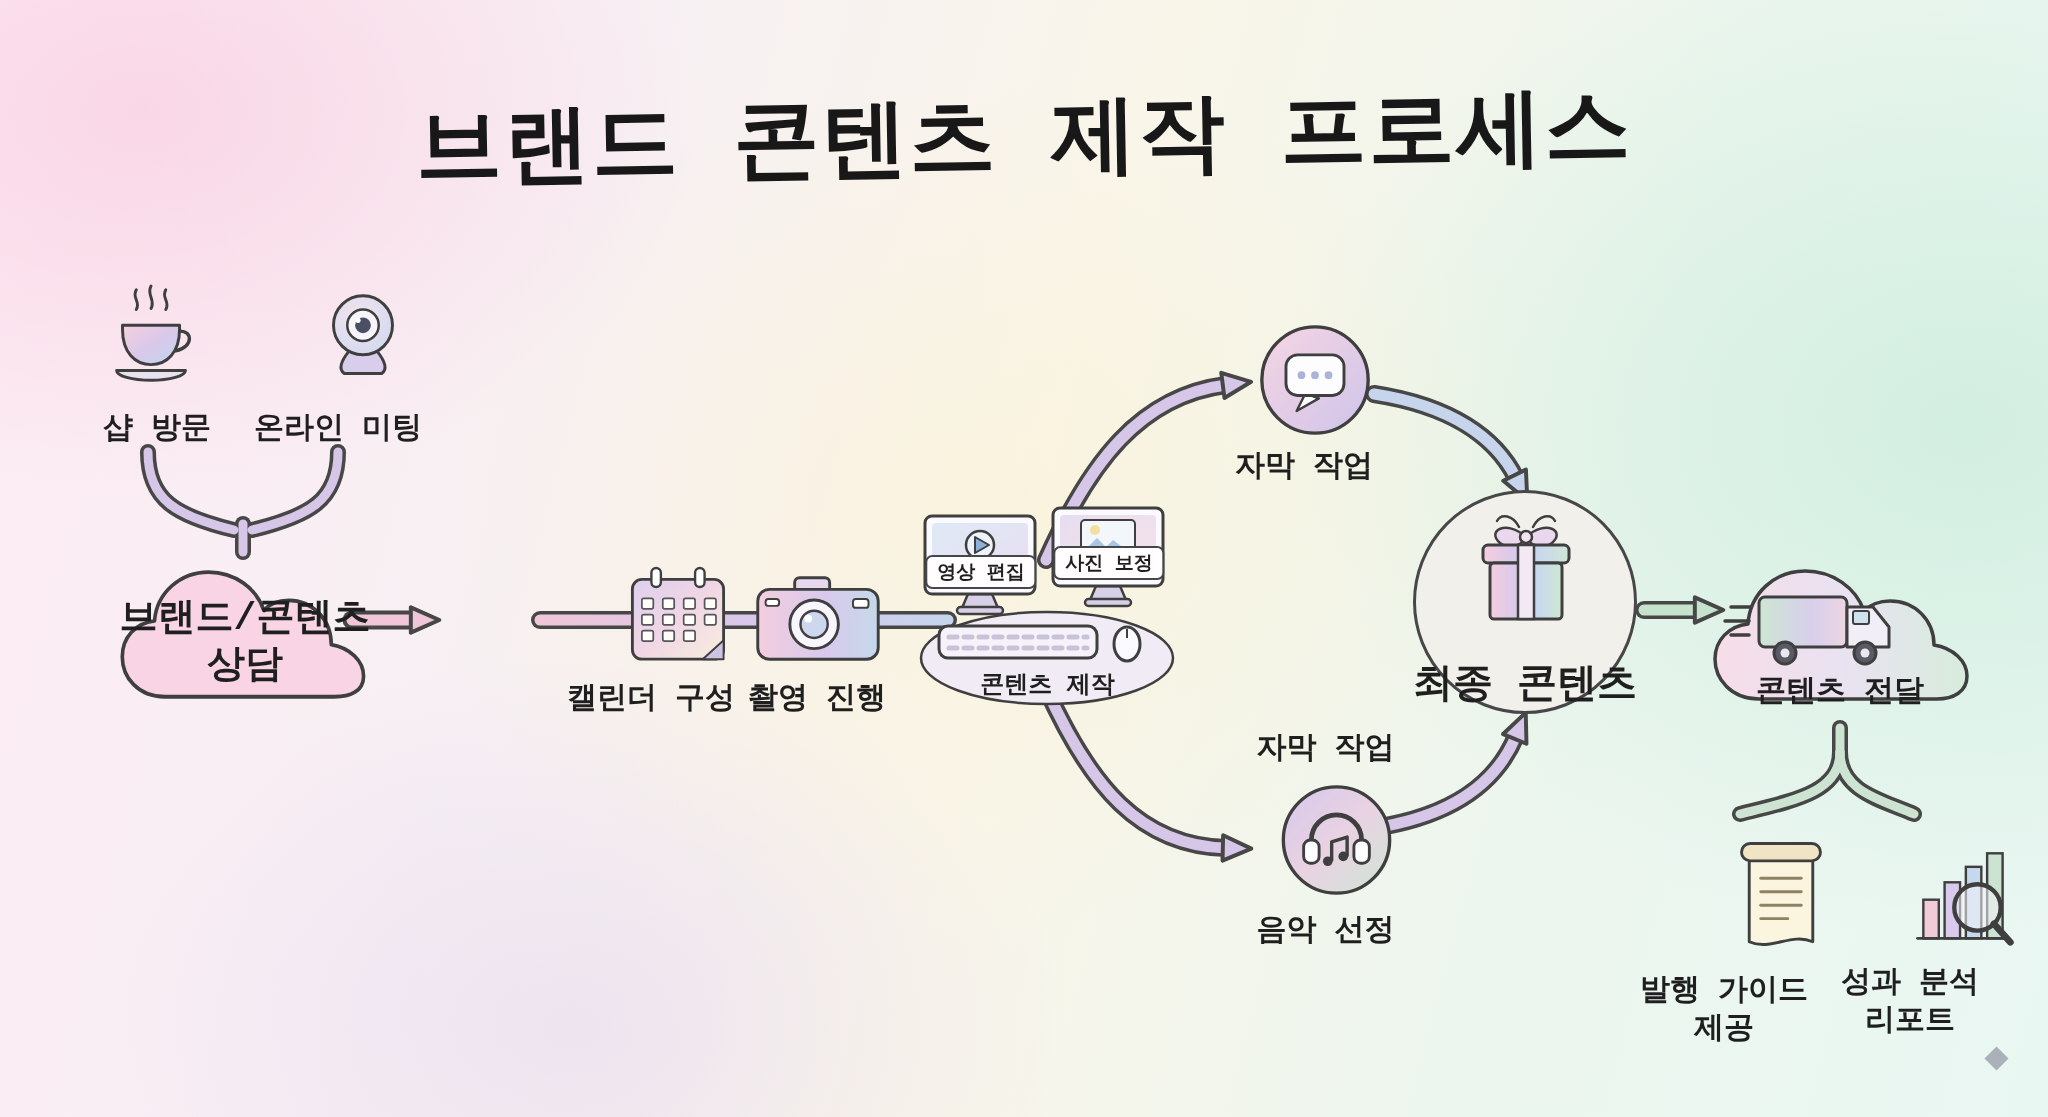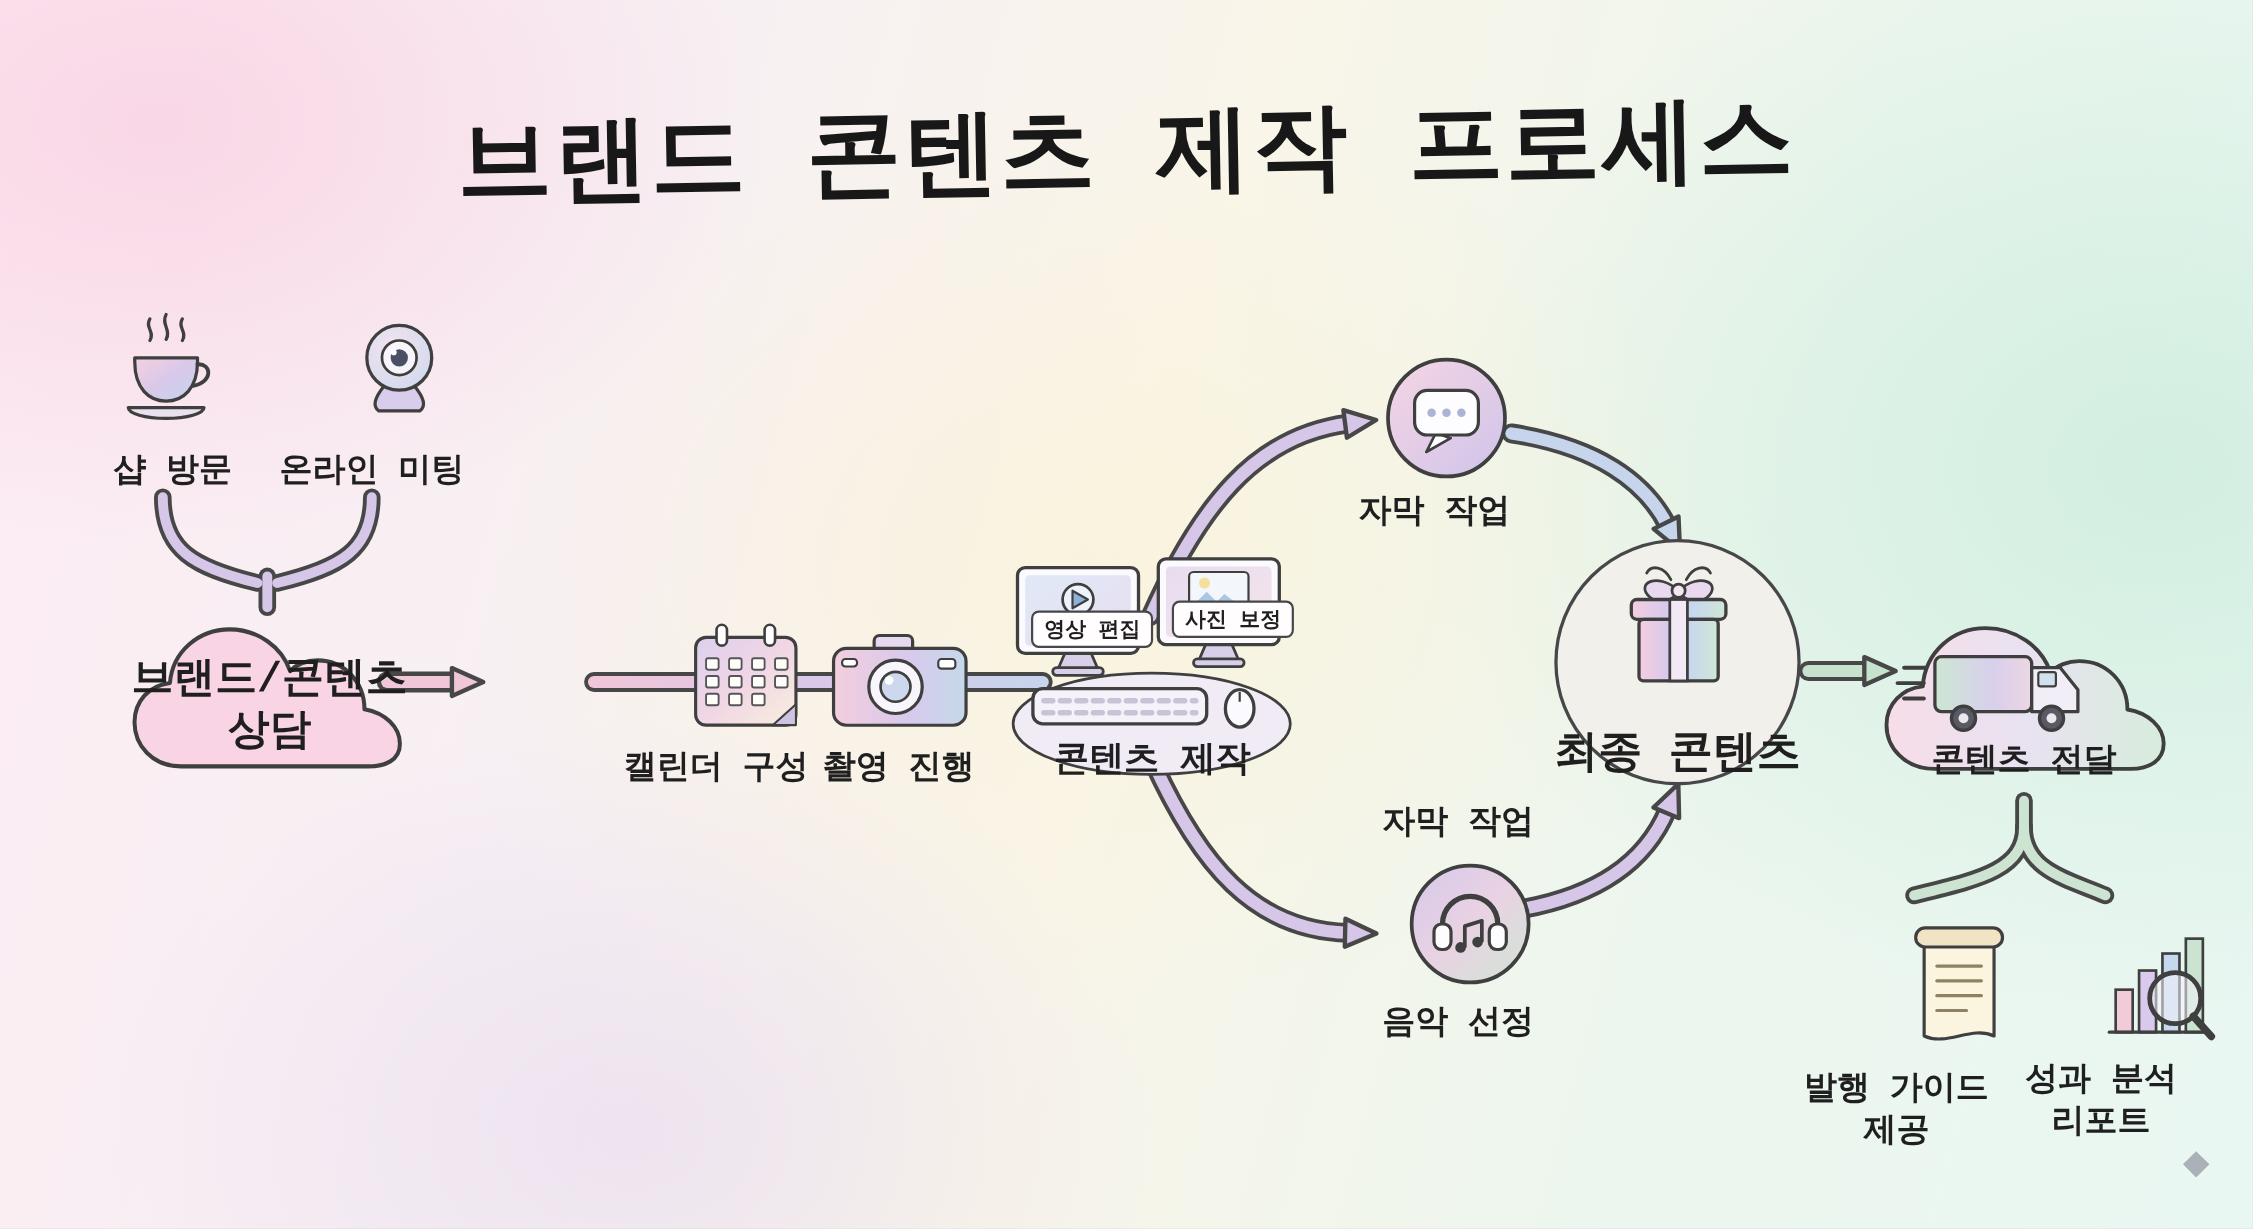--- a/index.html
+++ b/index.html
@@ -22,23 +22,23 @@
   .abs{position:absolute;z-index:2;}
   .label{font-size:30px;font-weight:700;text-align:center;line-height:1.28;white-space:nowrap;margin-top:10px;}
   .label.two{white-space:normal;width:220px;}
   .cloud-node{position:absolute;z-index:2;transform:translateX(-50%);}
   .cloud-text{
     position:absolute;inset:0;display:flex;flex-direction:column;align-items:center;justify-content:center;
     padding-top:26px;font-size:38px;font-weight:800;line-height:1.25;text-align:center;
   }
   .chip{
     position:absolute;transform:translate(-50%,-50%);background:#fffdfe;border:2px solid #47474a;
-    border-radius:7px;padding:2px 10px;font-size:19px;font-weight:700;white-space:nowrap;z-index:3;margin-left:12px;
-  }
-  .prod-label{position:absolute;left:50%;top:168px;transform:translateX(-50%);font-size:32px;font-weight:800;white-space:nowrap;}
+    border-radius:7px;padding:2px 10px;font-size:19px;font-weight:700;white-space:nowrap;z-index:3;
+  }
+  .prod-label{position:absolute;left:50%;top:168px;transform:translateX(-50%);font-size:24px;font-weight:800;white-space:nowrap;}
   .circle-big{
     width:224px;height:224px;border-radius:50%;background:#f2f0ea;border:3px solid #47474a;
     position:relative;box-sizing:border-box;
   }
   .final-label{position:absolute;left:50%;top:162px;transform:translateX(-50%);font-size:40px;font-weight:800;white-space:nowrap;}
   .delivery-label{position:absolute;left:50%;top:147px;transform:translateX(-50%);font-size:30px;font-weight:800;white-space:nowrap;z-index:3;}
   .watermark{
     position:absolute;left:1988px;top:1050px;width:17px;height:17px;background:#959aa5;
     transform:rotate(45deg);opacity:.75;z-index:2;
   }

